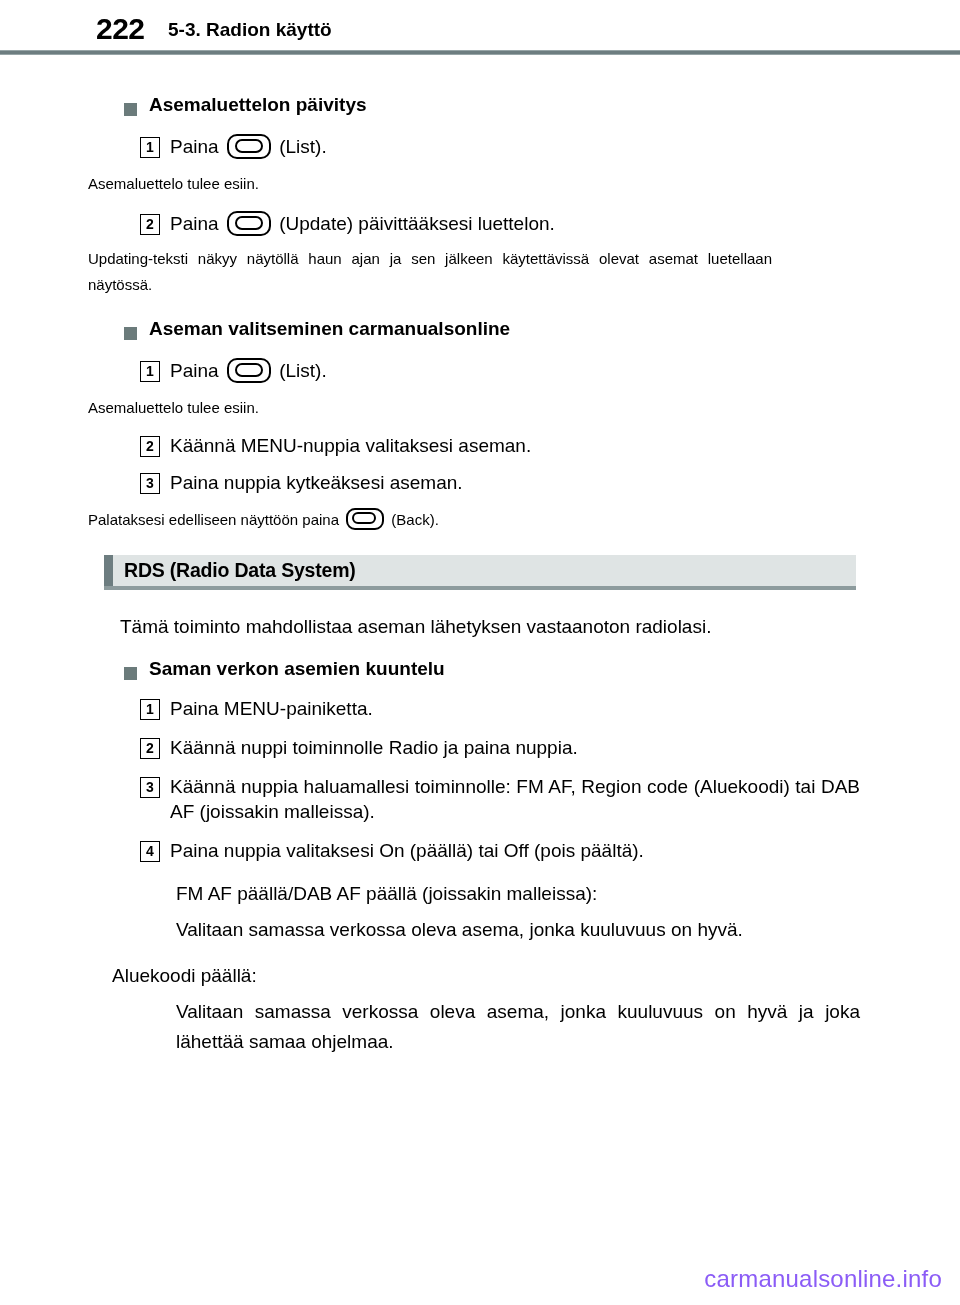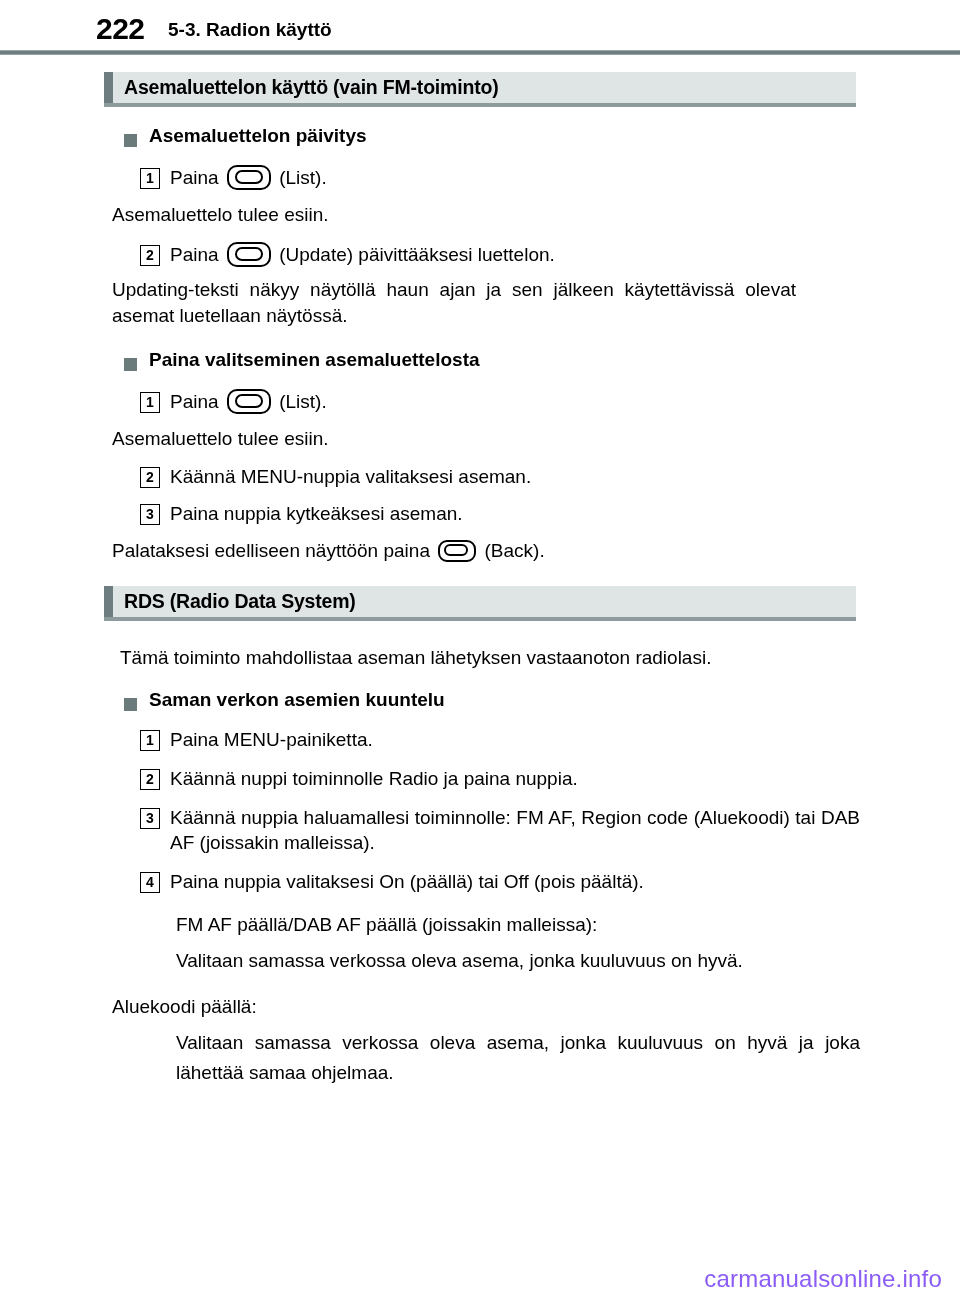--- a/index.html
+++ b/index.html
@@ -120,23 +120,23 @@
   }
   .step-text {
     font-size: 19px;
     line-height: 25px;
     flex: 1;
   }
   .step-text.justify { text-align: justify; text-align-last: left; }
 
   
   .para {
-    font-size: 19px;
+    font-size: 15px;
     line-height: 26px;
-    margin-left: 112px;
+    margin-left: 88px;
     width: 684px;
   }
   .para.justify { text-align: justify; text-align-last: left; }
 
   .para-wide {
     font-size: 19px;
     line-height: 30px;
     margin-left: 120px;
     width: 724px;
     text-align: justify;
@@ -196,23 +196,20 @@
 <body>
 
 <div class="page-header">
   <div class="page-number">222</div>
   <div class="header-title">5-3. Radion käyttö</div>
 </div>
 <div class="header-rule"></div>
 
 <div class="content">
 
-  <div class="section-bar">
-    <span class="section-bar-label">Asemaluettelon käyttö (vain FM-toiminto)</span>
-  </div>
 
   <div class="sp-22"></div>
 
   <div class="sub-head">
     <span class="bullet"></span>
     <span>Asemaluettelon päivitys</span>
   </div>
 
   <div class="sp-18"></div>
 
@@ -248,21 +245,21 @@
 
   <div class="para justify">Updating-teksti näkyy näytöllä haun ajan ja sen jälkeen käytettävissä olevat asemat luetellaan näytössä.</div>
 
   <div class="sp-8"></div>
 
 
   <div class="sp-12"></div>
 
   <div class="sub-head">
     <span class="bullet"></span>
-    <span>Paina valitseminen asemaluettelosta</span>
+    <span>Aseman valitseminen carmanualsonline</span>
   </div>
 
   <div class="sp-18"></div>
 
   <div class="step">
     <div class="step-num">1</div>
     <div class="step-text">
       <span>Paina</span>
       <span class="btn-glyph">
         <span class="outer"></span><span class="inner"></span>

